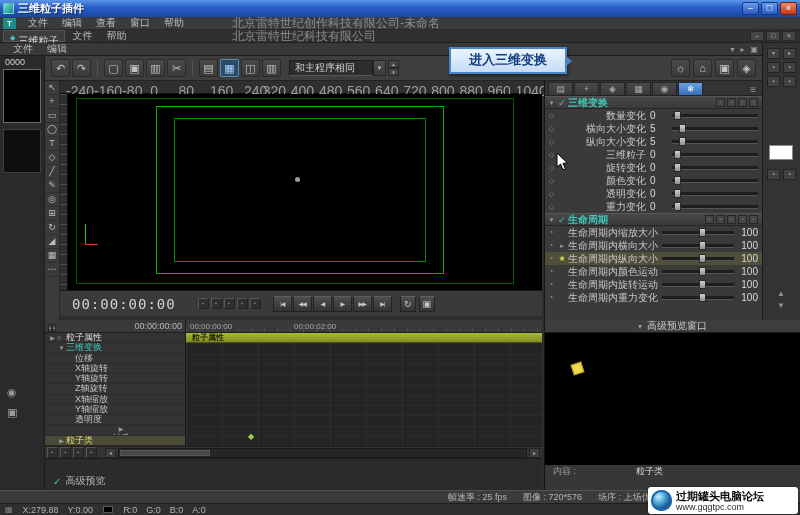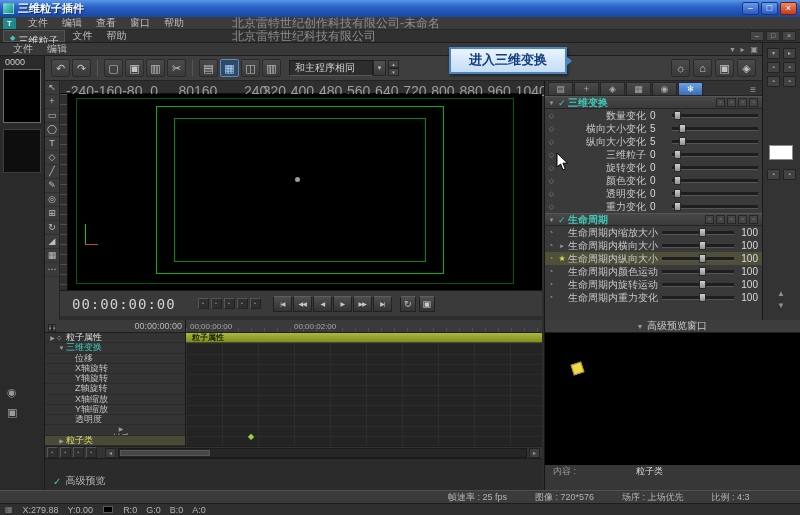--- a/index.html
+++ b/index.html
@@ -137,21 +137,21 @@
 .pv-title{font-size:10px;color:#c8c8c8}
 .pv-body{position:absolute;left:0;top:13px;width:256px;height:132px;background:#000}
 .cube{position:absolute;left:27px;top:30px;width:11px;height:11px;background:#eed94e;border:1px solid #a8901c;transform:rotate(-18deg)}
 .pv-row1{position:absolute;left:0;top:145px;width:256px;height:13px;display:flex;align-items:center}
 .pv-content-label{margin-left:8px;font-size:9px;color:#9a9a9a}
 .pv-content-value{margin-left:60px;font-size:9px;color:#dcdcdc}
 .pv-row2{position:absolute;left:0;top:158px;width:256px;height:12px}
 .refresh-btn{position:absolute;right:5px;top:0;width:62px;height:11px;background:linear-gradient(#4e4e4e,#3c3c3c);border:1px solid #5a5a5a;border-right-color:#222;border-bottom-color:#222;color:#c8c8c8;font-size:9px;line-height:9px;text-align:center}
 
 .statusbar{position:absolute;left:0;top:490px;width:800px;height:13px;background:#3b3b3b;border-top:1px solid #515151;display:flex;align-items:center}
-.status-items{display:flex;gap:28px;margin-left:448px}
+.status-items{display:flex;gap:16px;margin-left:448px}
 .sitem{font-size:9px;color:#b2b2b2}
 .coordbar{position:absolute;left:0;top:503px;width:800px;height:12px;background:#2f2f2f;border-top:1px solid #1d1d1d;display:flex;align-items:center;gap:10px;padding-left:5px}
 .grid-ic{color:#8a8a8a;font-size:8px}
 .coord-items,.rgba-items{display:flex;gap:9px}
 .swatch-mini{width:10px;height:7px;background:#000;border:1px solid #5a5a5a}
 
 .watermark{position:absolute;left:648px;top:487px;width:150px;height:27px;background:#fff;border-radius:3px;display:flex;align-items:center;padding-left:3px;z-index:50;box-shadow:0 0 3px #00000066}
 .wm-logo{width:21px;height:21px;border-radius:50%;background:radial-gradient(circle at 36% 32%,#cfeefc 0%,#5cb2e2 28%,#1a5c98 60%,#092c52 100%);box-shadow:inset 0 0 0 2px #1c6aa8;flex:none}
 .wm-text{margin-left:4px;display:flex;flex-direction:column;justify-content:center}
 .wm-line1{font-size:11px;font-weight:bold;color:#090909;line-height:12px}
@@ -274,21 +274,21 @@
       <div class="tool">▦</div>
       <div class="tool">⋯</div>
     </div>
 
   <div class="hruler">
       <span class="tick" style="left: 6px;">-240</span>
       <span class="tick" style="left: 34.1px;">-160</span>
       <span class="tick" style="left: 62.2px;">-80</span>
       <span class="tick" style="left: 90.3px;">0</span>
       <span class="tick" style="left: 118.4px;">80</span>
-      <span class="tick" style="left: 134px; text-align: center;">160</span>
+      <span class="tick" style="left: 150px; text-align: center;">160</span>
       <span class="tick" style="left: 184px; text-align: right;">240</span>
       <span class="tick" style="left: 202.7px;">320</span>
       <span class="tick" style="left: 230.8px;">400</span>
       <span class="tick" style="left: 258.9px;">480</span>
       <span class="tick" style="left: 287px;">560</span>
       <span class="tick" style="left: 315.1px;">640</span>
       <span class="tick" style="left: 343.2px;">720</span>
       <span class="tick" style="left: 371.3px;">800</span>
       <span class="tick" style="left: 399.4px;">880</span>
       <span class="tick" style="left: 427.5px;">960</span>
@@ -619,20 +619,27 @@
       </div>
     <span class="swatch-mini"></span>
     <div class="rgba-items">
         <span class="sitem">R:0</span>
         <span class="sitem">G:0</span>
         <span class="sitem">B:0</span>
         <span class="sitem">A:0</span>
       </div>
   </div>
 
+  <div class="watermark">
+    <div class="wm-logo"></div>
+    <div class="wm-text">
+      <span class="wm-line1">过期罐头电脑论坛</span>
+      <span class="wm-line2">www.gqgtpc.com</span>
+    </div>
+  </div>
 
   <div class="callout">进入三维变换</div>
 
   <svg class="cursor" width="13" height="20" viewBox="0 0 13 20">
     <polygon points="1,1 1,15 4.6,12 6.9,17.8 9.3,16.8 7,11.2 11.6,11.2" fill="#ffffff" stroke="#000000" stroke-width="1"></polygon>
   </svg>
 
 </div>
 
 </body></html>

